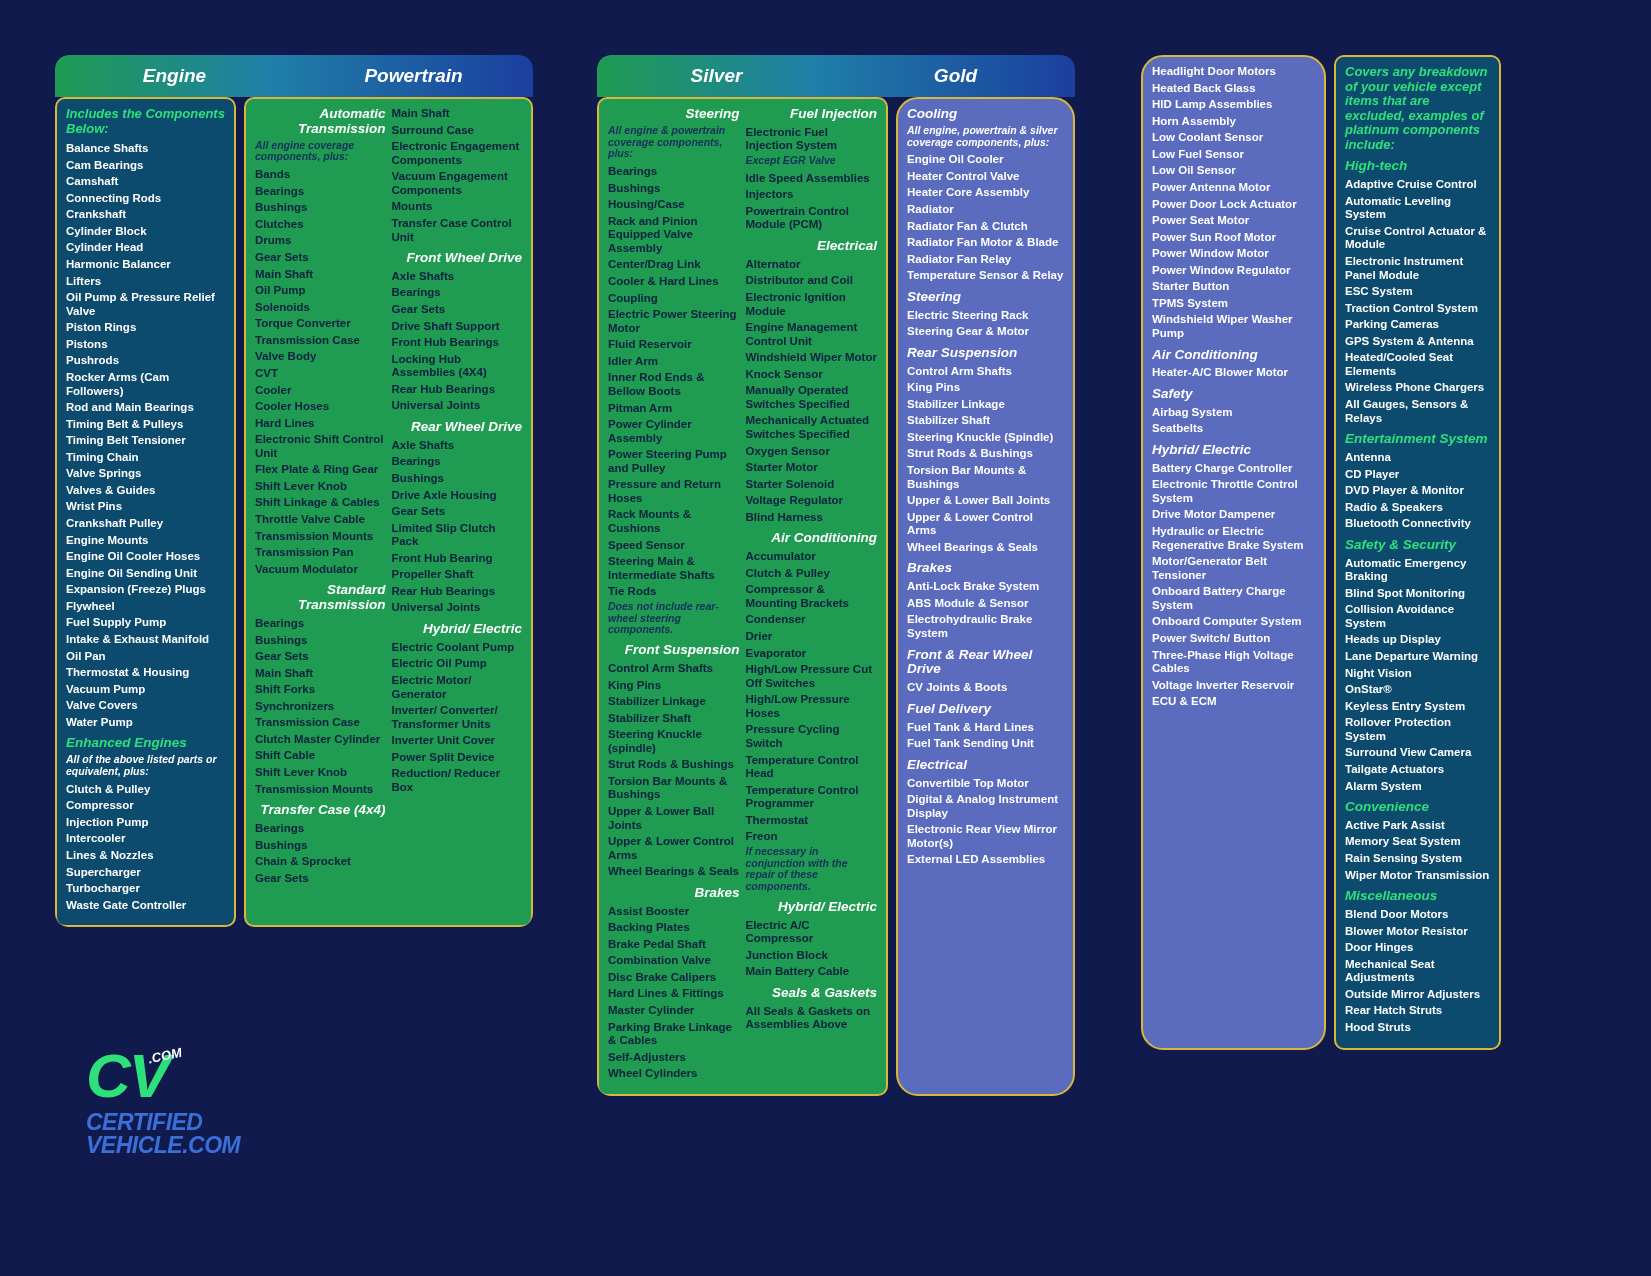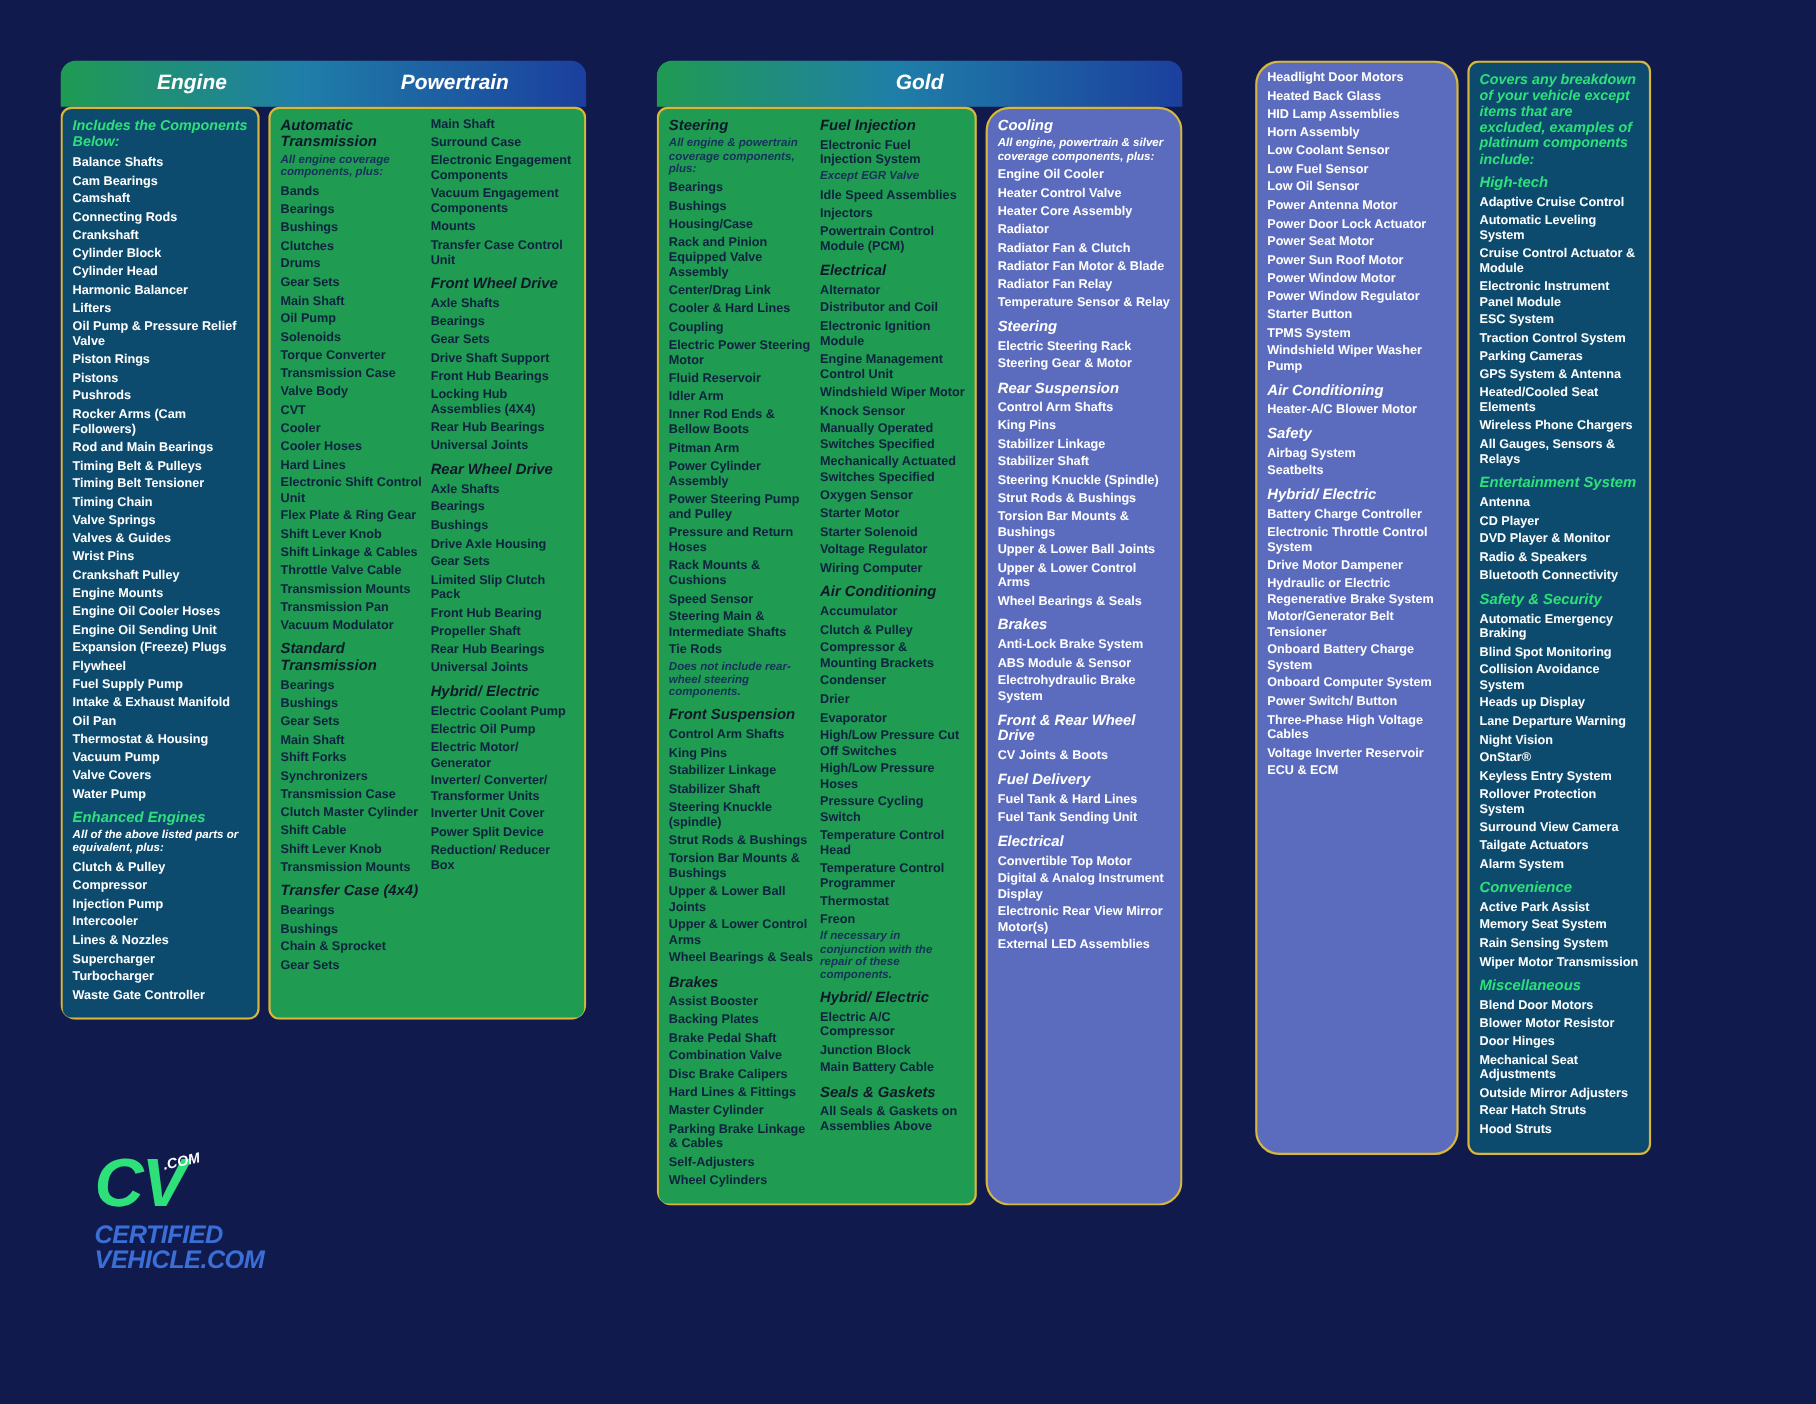--- a/index.html
+++ b/index.html
@@ -23,21 +23,21 @@
   .item{color:#ffffff;font-size:11.5px;font-weight:bold;line-height:1.18;margin-bottom:3px;}
   .sec{font-style:italic;font-weight:bold;font-size:13.5px;line-height:1.1;margin:7px 0 4px 0;}
   .sec.first{margin-top:0;}
   .sec.white{color:#ffffff;}
   .sec.green{color:#2ee07a;}
   .note{font-style:italic;font-weight:bold;font-size:10.5px;line-height:1.12;margin:-1px 0 5px 0;color:#ffffff;}
   .note.dk{color:#16325c;}
   .intro{font-style:italic;font-weight:bold;font-size:13px;line-height:1.12;margin-bottom:6px;}
   .intro.green{color:#2ee07a;}
   .item.dk{color:#0e2240;}
-  .sec.dkblue{color:#0f172a;}
+  .sec.dkblue{color:#ffffff;text-align:right;}
 
   
   #g1{left:55px;top:55px;width:478px;}
   #g2{left:597px;top:55px;width:478px;}
   #g3{left:1141px;top:55px;width:378px;}
 
   .g1hdr{background:linear-gradient(90deg,#1f9b52 0%,#1f7fa8 45%,#1b3f9e 100%);}
   .g2hdr{background:linear-gradient(90deg,#1f9b52 0%,#1f7fa8 45%,#1b3f9e 100%);}
   .g3hdr{background:linear-gradient(90deg,#2b3a9b 0%,#3d59b5 55%,#4a63c4 100%);}
 
@@ -189,20 +189,21 @@
               <div class="item dk">Power Split Device</div>
               <div class="item dk">Reduction/ Reducer Box</div>
             </div>
         </div>
       </div>
     </div>
   </div>
 
   <div class="group" id="g2">
     <div class="grp-hdr g2hdr">
+      <div class="hdr-cell">Silver</div>
       <div class="hdr-cell">Gold</div>
     </div>
     <div class="cols">
       <div class="col green" style="width:291px;">
         <div class="inner">
           <div class="sub" id="c-2-0-0">
               <div class="sec dkblue first">Steering</div>
               <div class="note dk">All engine &amp; powertrain coverage components, plus:</div>
               <div class="item dk">Bearings</div>
               <div class="item dk">Bushings</div>
@@ -260,21 +261,21 @@
               <div class="item dk">Electronic Ignition Module</div>
               <div class="item dk">Engine Management Control Unit</div>
               <div class="item dk">Windshield Wiper Motor</div>
               <div class="item dk">Knock Sensor</div>
               <div class="item dk">Manually Operated Switches Specified</div>
               <div class="item dk">Mechanically Actuated Switches Specified</div>
               <div class="item dk">Oxygen Sensor</div>
               <div class="item dk">Starter Motor</div>
               <div class="item dk">Starter Solenoid</div>
               <div class="item dk">Voltage Regulator</div>
-              <div class="item dk">Wiring Computer</div>
+              <div class="item dk">Blind Harness</div>
               <div class="sec dkblue">Air Conditioning</div>
               <div class="item dk">Accumulator</div>
               <div class="item dk">Clutch &amp; Pulley</div>
               <div class="item dk">Compressor &amp; Mounting Brackets</div>
               <div class="item dk">Condenser</div>
               <div class="item dk">Drier</div>
               <div class="item dk">Evaporator</div>
               <div class="item dk">High/Low Pressure Cut Off Switches</div>
               <div class="item dk">High/Low Pressure Hoses</div>
               <div class="item dk">Pressure Cycling Switch</div>

